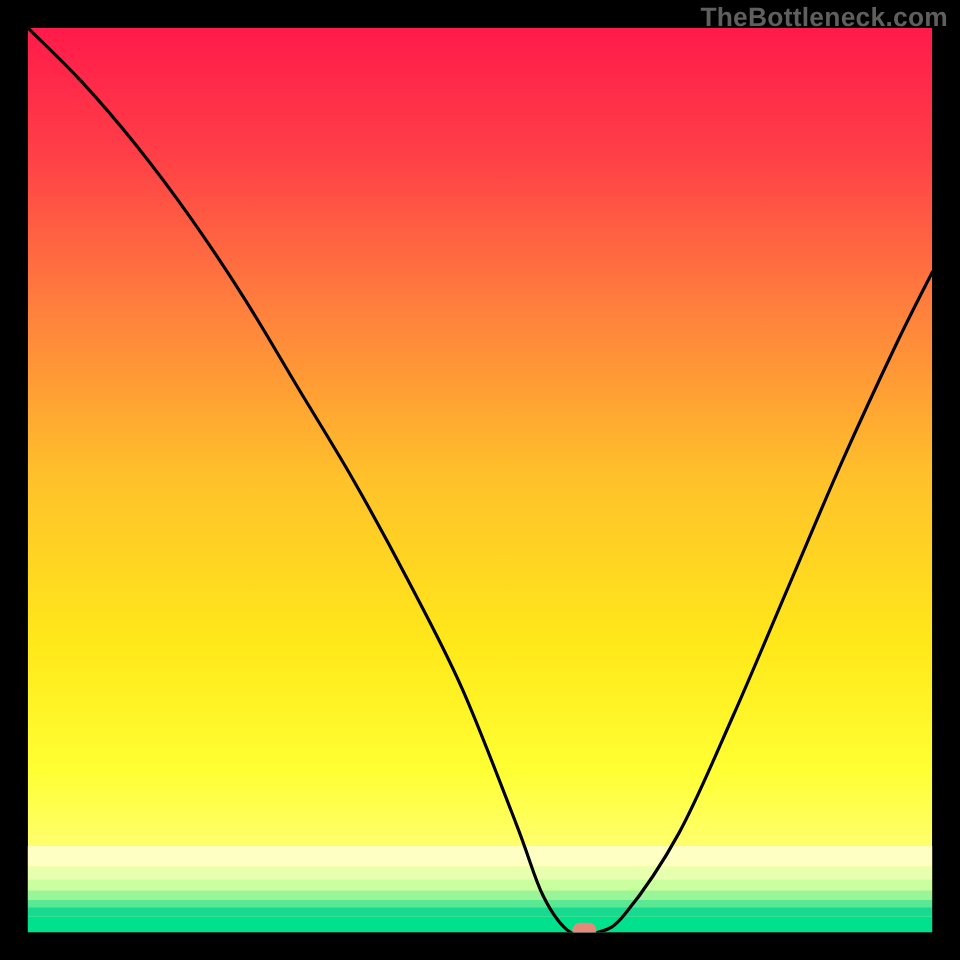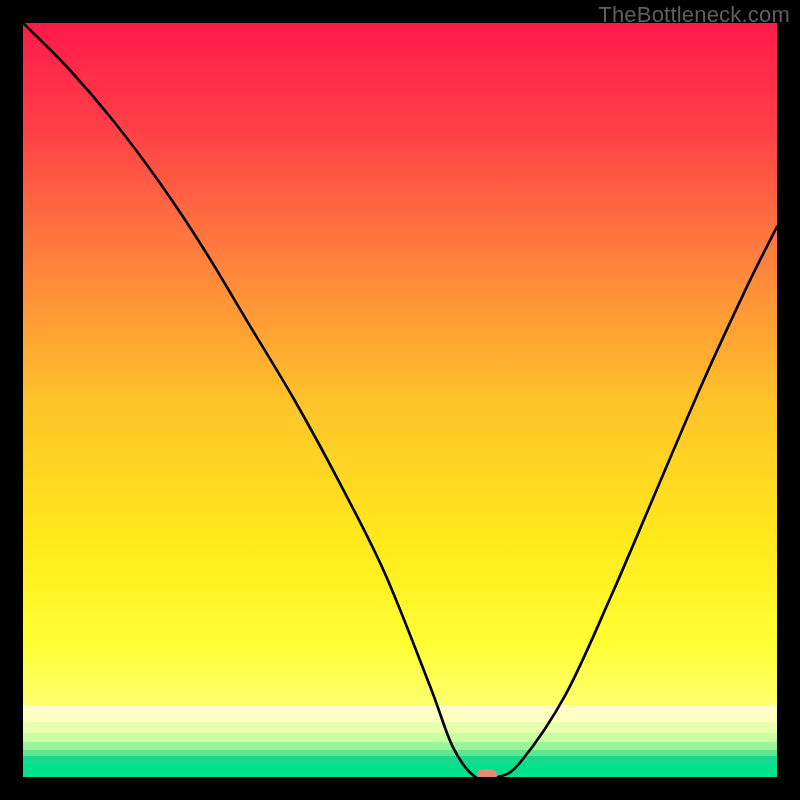--- a/index.html
+++ b/index.html
@@ -16,21 +16,21 @@
     width: 800px;
     height: 800px;
     background: #000;
   }
   .attribution {
     position: absolute;
     top: 2px;
     right: 10px;
     color: #5f5f5f;
     font-size: 22px;
-    font-weight: 400;
+    font-weight: 700;
     letter-spacing: 0.2px;
     user-select: none;
   }
   .plot-area {
     position: absolute;
     left: 23px;
     top: 23px;
     width: 754px;
     height: 754px;
     overflow: hidden;

